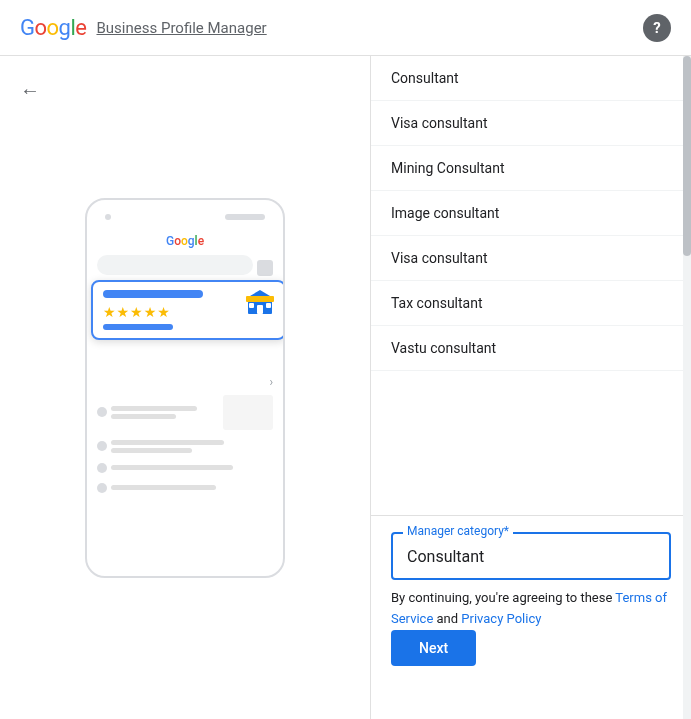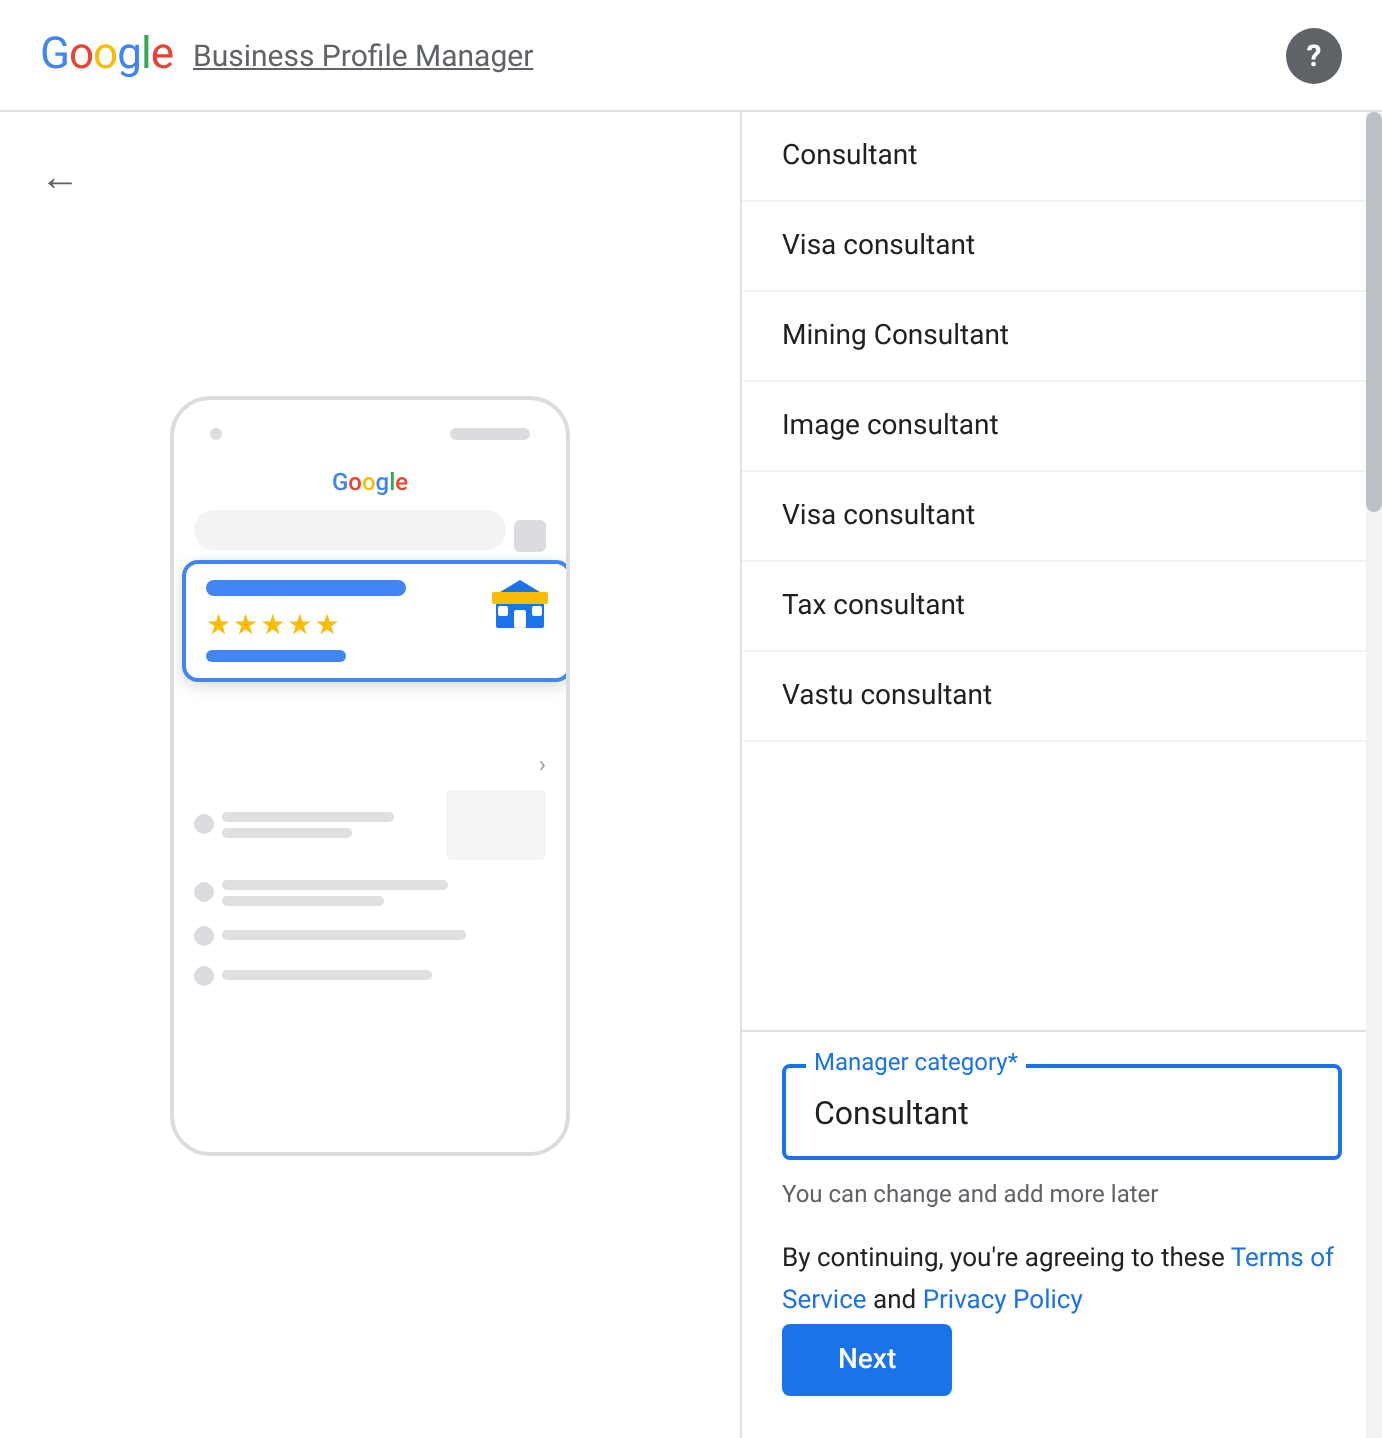--- a/index.html
+++ b/index.html
@@ -407,21 +407,20 @@
       <div class="dropdown-item">Tax consultant</div>
       <div class="dropdown-item">Vastu consultant</div>
     </div>
 
     <div class="form-area">
       <div class="input-group">
         <span class="input-label">Manager category*</span>
         <input class="business-input" type="text" value="Consultant" style="">
       </div>
 
-      <p class="helper-text">You can change and add more later</p>
 
       <p class="terms-text">
         <span>By continuing, you're agreeing to these </span><a href="#" class="terms-link">Terms of Service</a><span> and </span><a href="#" class="terms-link">Privacy Policy</a>
       </p>
 
       <button class="next-btn">Next</button>
     </div>
 
     <div class="scrollbar-track">
       <div class="scrollbar-thumb"></div>

